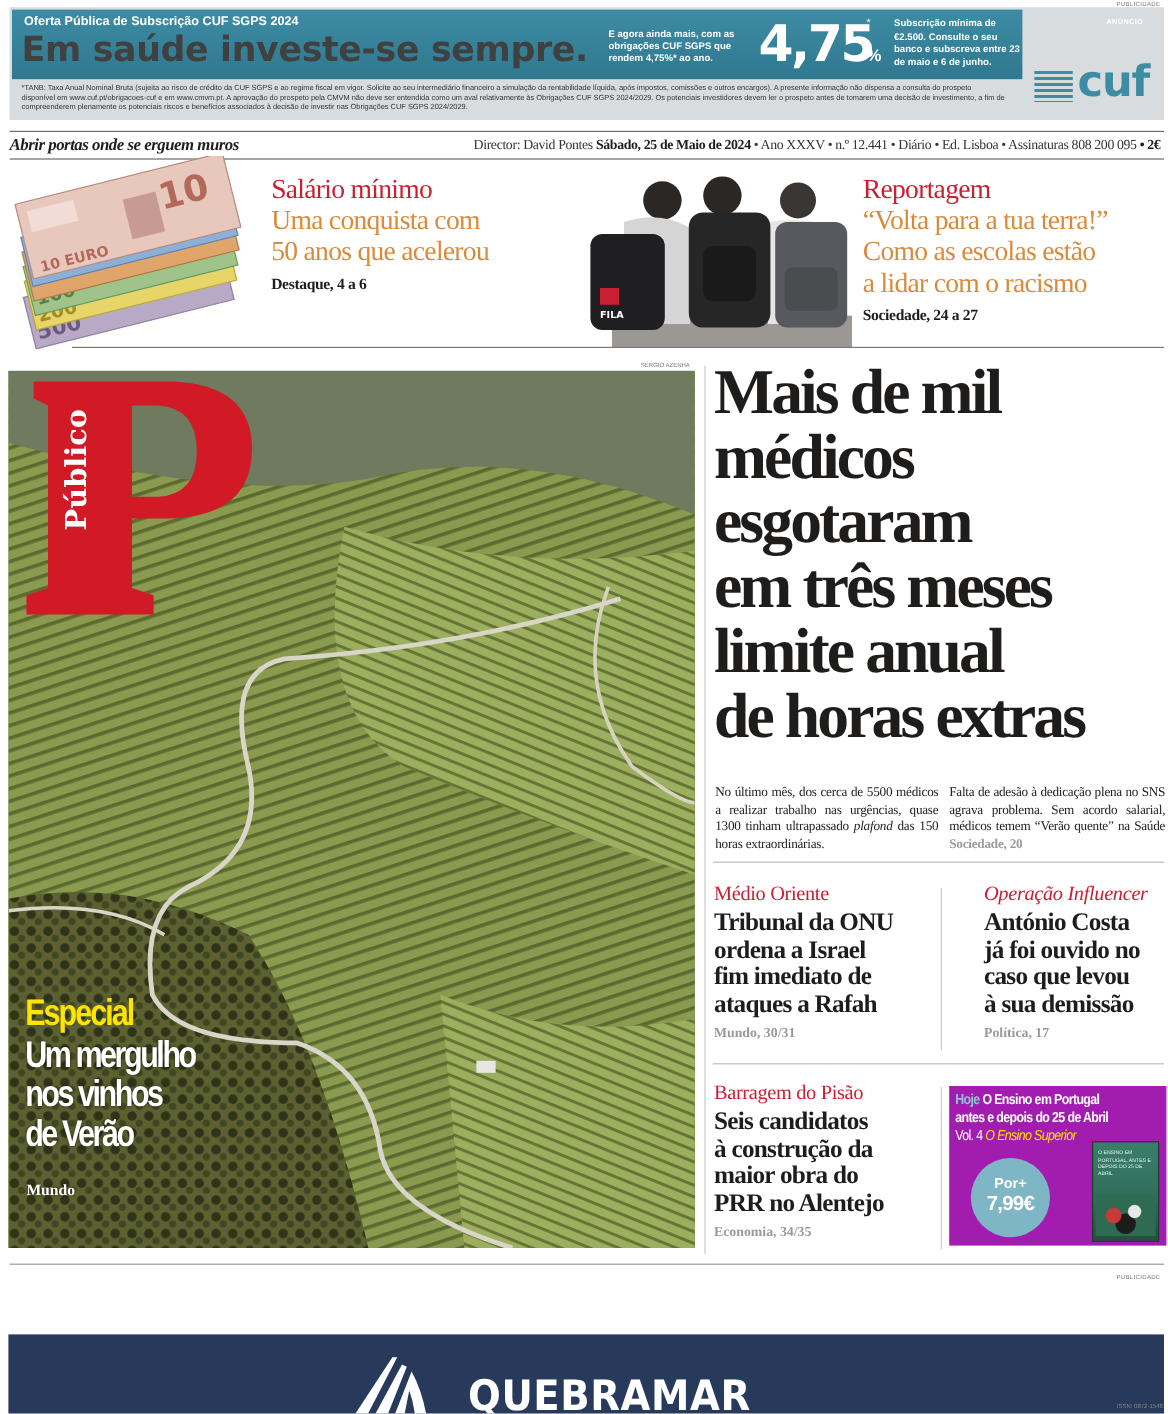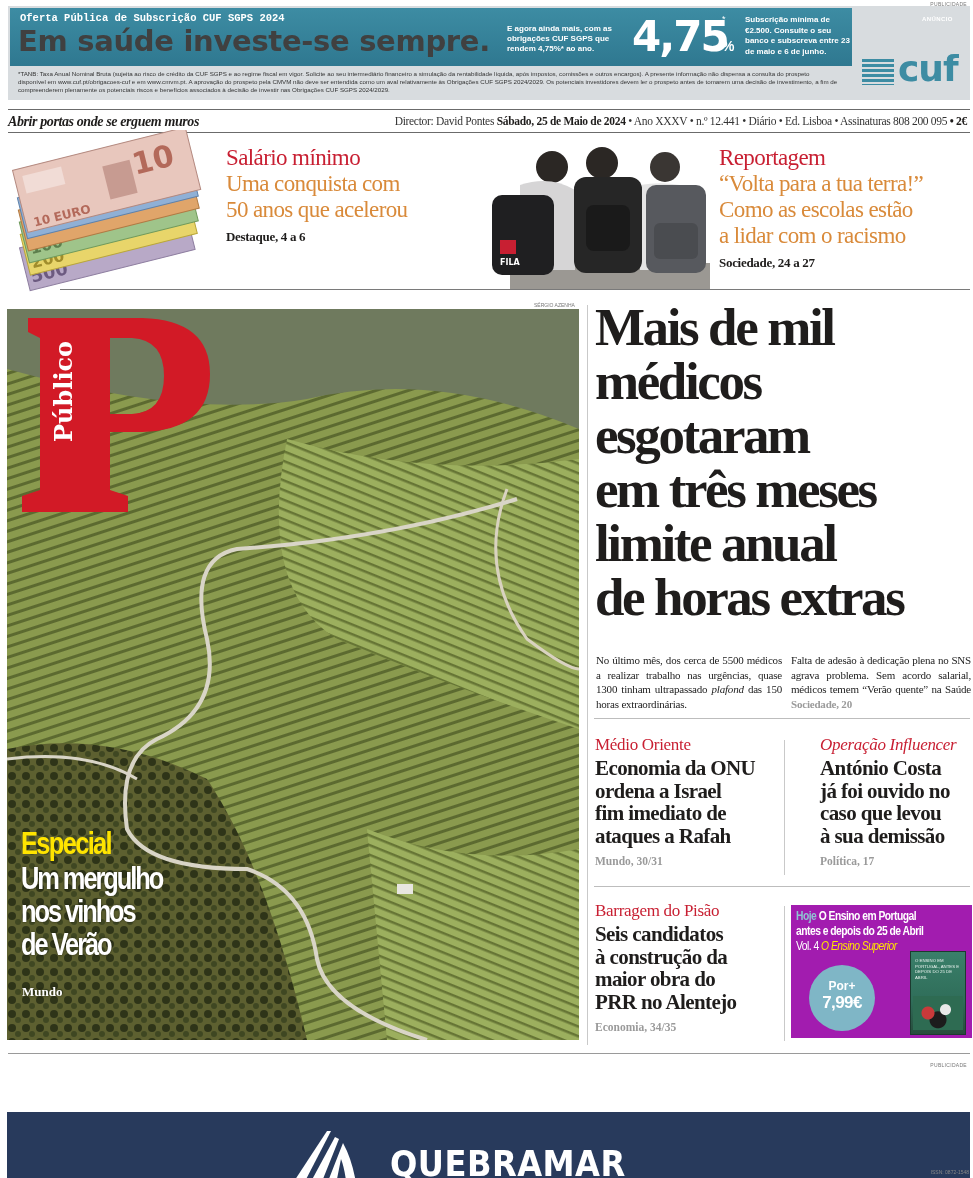--- a/index.html
+++ b/index.html
@@ -5,21 +5,21 @@
   * { box-sizing: border-box; margin: 0; padding: 0; }
   html, body { width: 973px; height: 1178px; background: #ffffff; overflow: hidden; }
   body { position: relative; font-family: "Liberation Serif", "DejaVu Serif", serif; color: #1f1d1c; }
 
   .abs { position: absolute; }
 
   
   .pub-label { font-family: "Liberation Sans", sans-serif; font-size: 5px; color: #777; letter-spacing: 0.3px; text-transform: uppercase; }
   .top-ad { left: 8px; top: 6px; width: 962px; height: 94px; background: #d8dcdf; }
   .top-ad-band { left: 10px; top: 8px; width: 842px; height: 58px; background: linear-gradient(180deg,#3d8ca3 0%,#2f7890 100%); }
-  .ad-kicker { left: 20px; top: 12px; font-family: Liberation Mono, monospace; font-weight: bold; font-size: 10.5px; color: #fff; }
+  .ad-kicker { left: 20px; top: 12px; font-family: Liberation Sans, sans-serif; font-weight: bold; font-size: 10.5px; color: #fff; }
   .ad-headline { left: 18px; top: 24px; font-family: "DejaVu Sans", sans-serif; font-weight: bold; font-size: 29px; color: #404040; letter-spacing: -0.3px; white-space: nowrap; }
   .ad-more { left: 507px; top: 24px; width: 125px; font-family: "Liberation Sans", sans-serif; font-weight: bold; font-size: 8px; line-height: 10px; color: #fff; }
   .ad-rate { left: 632px; top: 12px; font-family: "DejaVu Sans", sans-serif; font-weight: bold; font-size: 42px; color: #fff; letter-spacing: -2px; }
   .ad-rate-pct { left: 722px; top: 38px; font-family: "Liberation Sans", sans-serif; font-weight: bold; font-size: 14px; color: #fff; }
   .ad-rate-star { left: 722px; top: 14px; font-family: "Liberation Sans", sans-serif; font-size: 9px; color: #fff; }
   .ad-sub { left: 745px; top: 15px; width: 108px; font-family: "Liberation Sans", sans-serif; font-weight: bold; font-size: 8px; line-height: 10.5px; color: #fff; }
   .ad-annc { left: 922px; top: 16px; font-family: "Liberation Sans", sans-serif; font-weight: bold; font-size: 6px; color: #fff; letter-spacing: 0.4px; }
   .ad-disc { left: 18px; top: 70px; width: 820px; font-family: "Liberation Sans", sans-serif; font-size: 6.2px; line-height: 8px; color: #333; }
   .cuf-logo { left: 862px; top: 56px; width: 100px; height: 34px; }
   .cuf-logo .waves { position: absolute; left: 0; top: 3px; width: 32px; height: 26px; background: repeating-linear-gradient(180deg,#3d8ca3 0 3px,#d8dcdf 3px 5px); }
@@ -214,21 +214,21 @@
   <span>No último mês, dos cerca de 5500 médicos a realizar trabalho nas urgências, quase 1300 tinham ultrapassado </span><i>plafond</i><span> das 150 horas extraordinárias.</span>
 </div>
 <div class="abs lead" style="left:791px; top:653px; width:180px; text-align:justify;">
   <span>Falta de adesão à dedicação plena no SNS agrava problema. Sem acordo salarial, médicos temem “Verão quente” na Saúde </span><span class="ref">Sociedade, 20</span>
 </div>
 <div class="abs rule" style="left:594px; top:718px; width:376px; background:#bdbdbd;"></div>
 
 <div class="abs" style="left:595px; top:735px; width:185px;">
   <div class="kicker-red">Médio Oriente</div>
   <div class="sub-head" style="margin-top:2px;">
-    <div>Economia da ONU</div>
+    <div>Tribunal da ONU</div>
     <div>ordena a Israel</div>
     <div>fim imediato de</div>
     <div>ataques a Rafah</div>
   </div>
   <div class="small-ref" style="margin-top:8px;">Mundo, 30/31</div>
 </div>
 <div class="abs col-rule" style="left:784px; top:740px; height:135px;"></div>
 
 <div class="abs" style="left:820px; top:735px; width:182px;">
   <div class="kicker-red italic">Operação Influencer</div>

